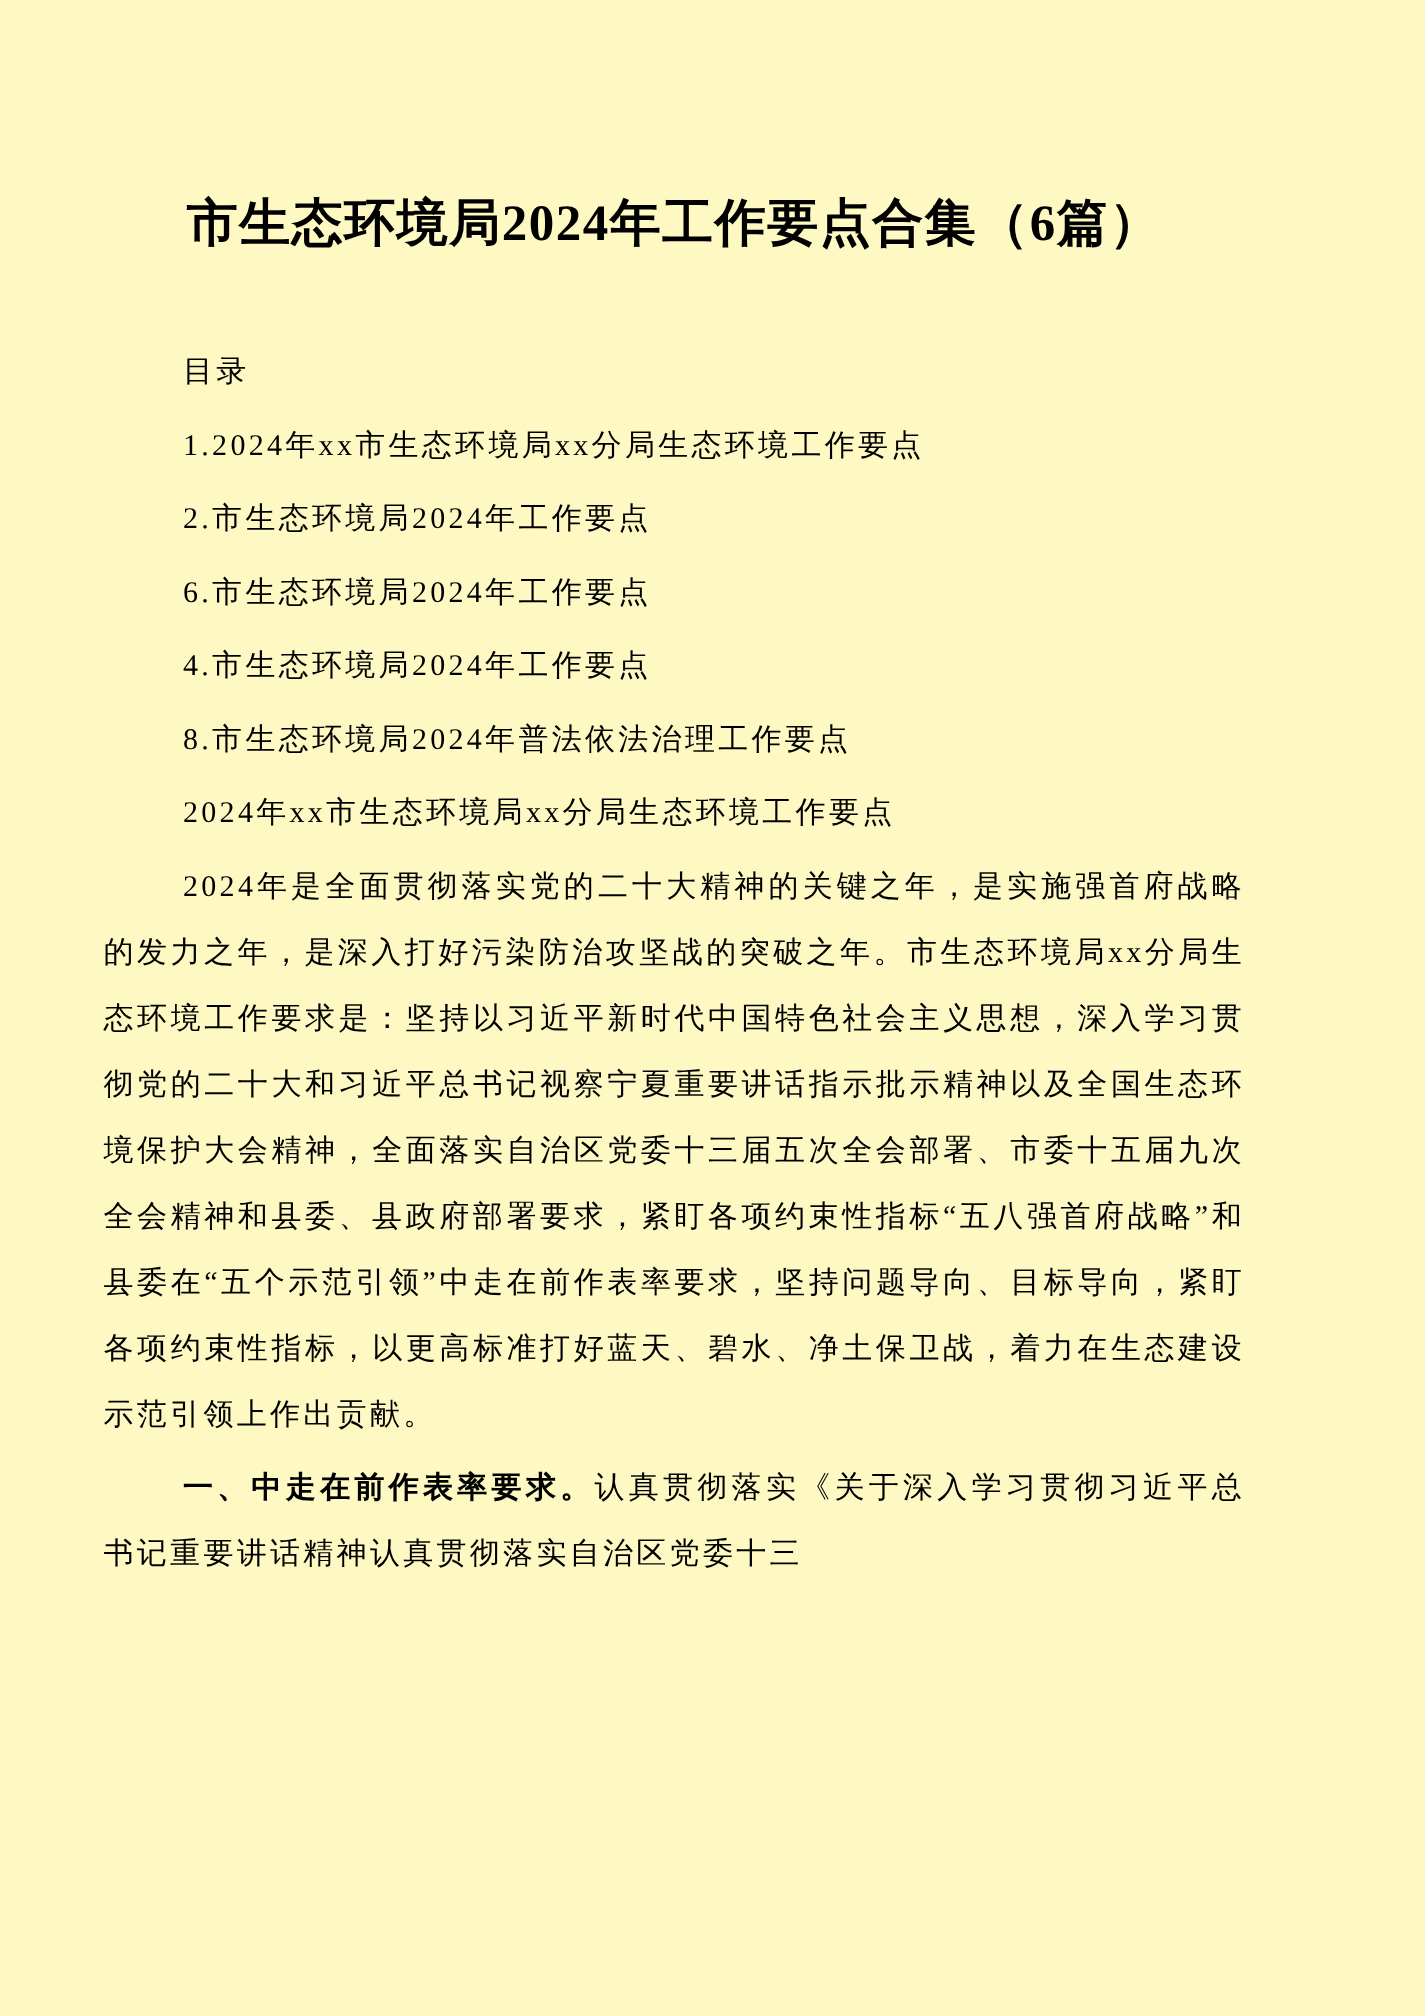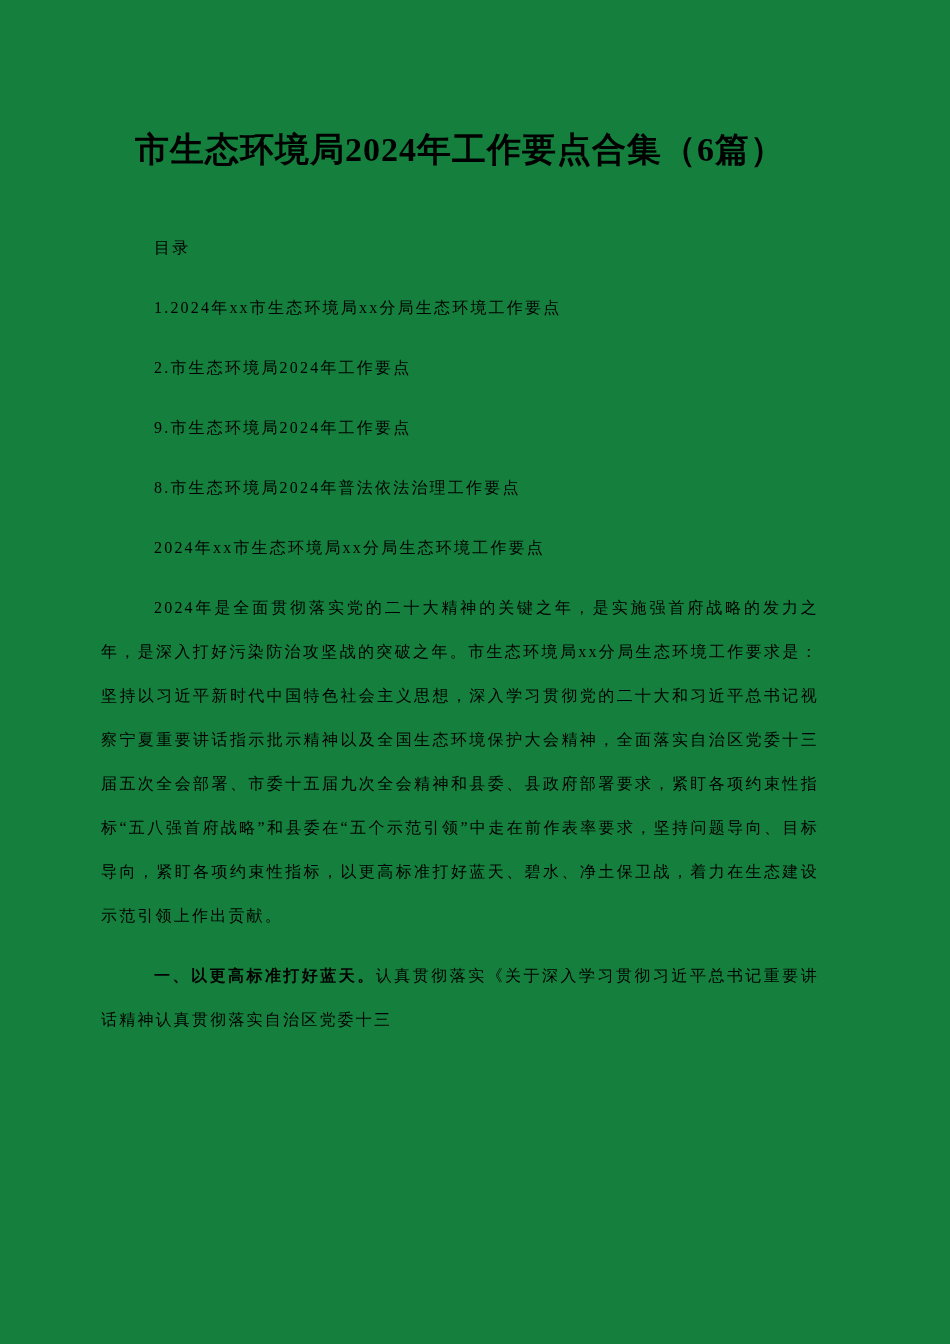--- a/index.html
+++ b/index.html
@@ -9,40 +9,40 @@
   }
   body {
     width: 950px;
     height: 1344px;
     overflow: hidden;
   }
   .page {
     box-sizing: border-box;
     width: 950px;
     height: 1344px;
-    background: #15803d;
+    background: #fef9c3;
     color: #000000;
-    padding: 126px 115px 0 85px;
+    padding: 126px 115px 0 64px;
     font-family: "Liberation Serif", "DejaVu Serif", serif;
   }
   .doc-title {
     margin: 0 0 0 0;
     font-size: 34px;
     line-height: 48px;
     font-weight: 700;
     text-align: center;
     letter-spacing: 1px;
     white-space: nowrap;
   }
   .doc-body {
     margin-top: 52px;
   }
   .doc-body p {
-    margin: 16px;
-    font-size: 16px;
+    margin: 5px;
+    font-size: 20px;
     line-height: 44px;
     letter-spacing: 2.2px;
     text-align: justify;
     text-justify: inter-ideograph;
     color: #000000;
   }
   .indent {
     text-indent: 53px;
   }
   .para-lead {
@@ -56,23 +56,24 @@
 <div class="page">
 
   <h1 class="doc-title">市生态环境局2024年工作要点合集（6篇）</h1>
 
   <div class="doc-body">
 
     <p class="indent">目录</p>
 
     <p class="indent">1.2024年xx市生态环境局xx分局生态环境工作要点</p>
     <p class="indent">2.市生态环境局2024年工作要点</p>
-    <p class="indent">9.市生态环境局2024年工作要点</p>
+    <p class="indent">6.市生态环境局2024年工作要点</p>
+    <p class="indent">4.市生态环境局2024年工作要点</p>
     <p class="indent">8.市生态环境局2024年普法依法治理工作要点</p>
 
     <p class="indent">2024年xx市生态环境局xx分局生态环境工作要点</p>
 
     <p class="indent">2024年是全面贯彻落实党的二十大精神的关键之年，是实施强首府战略的发力之年，是深入打好污染防治攻坚战的突破之年。市生态环境局xx分局生态环境工作要求是：坚持以习近平新时代中国特色社会主义思想，深入学习贯彻党的二十大和习近平总书记视察宁夏重要讲话指示批示精神以及全国生态环境保护大会精神，全面落实自治区党委十三届五次全会部署、市委十五届九次全会精神和县委、县政府部署要求，紧盯各项约束性指标“五八强首府战略”和县委在“五个示范引领”中走在前作表率要求，坚持问题导向、目标导向，紧盯各项约束性指标，以更高标准打好蓝天、碧水、净土保卫战，着力在生态建设示范引领上作出贡献。</p>
 
-    <p class="indent"><span class="para-lead">一、以更高标准打好蓝天。</span><span>认真贯彻落实《关于深入学习贯彻习近平总书记重要讲话精神认真贯彻落实自治区党委十三</span></p>
+    <p class="indent"><span class="para-lead">一、中走在前作表率要求。</span><span>认真贯彻落实《关于深入学习贯彻习近平总书记重要讲话精神认真贯彻落实自治区党委十三</span></p>
 
   </div>
 </div>
 
 </body></html>

